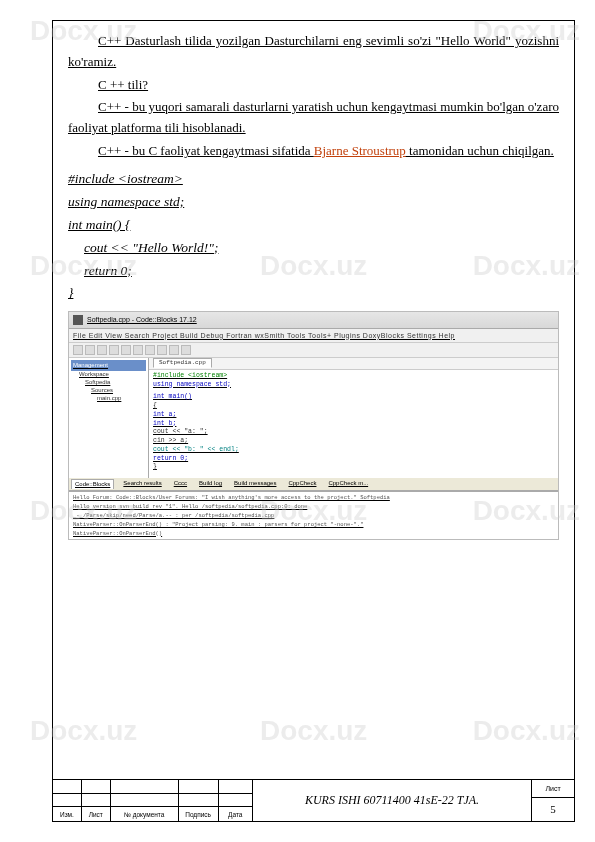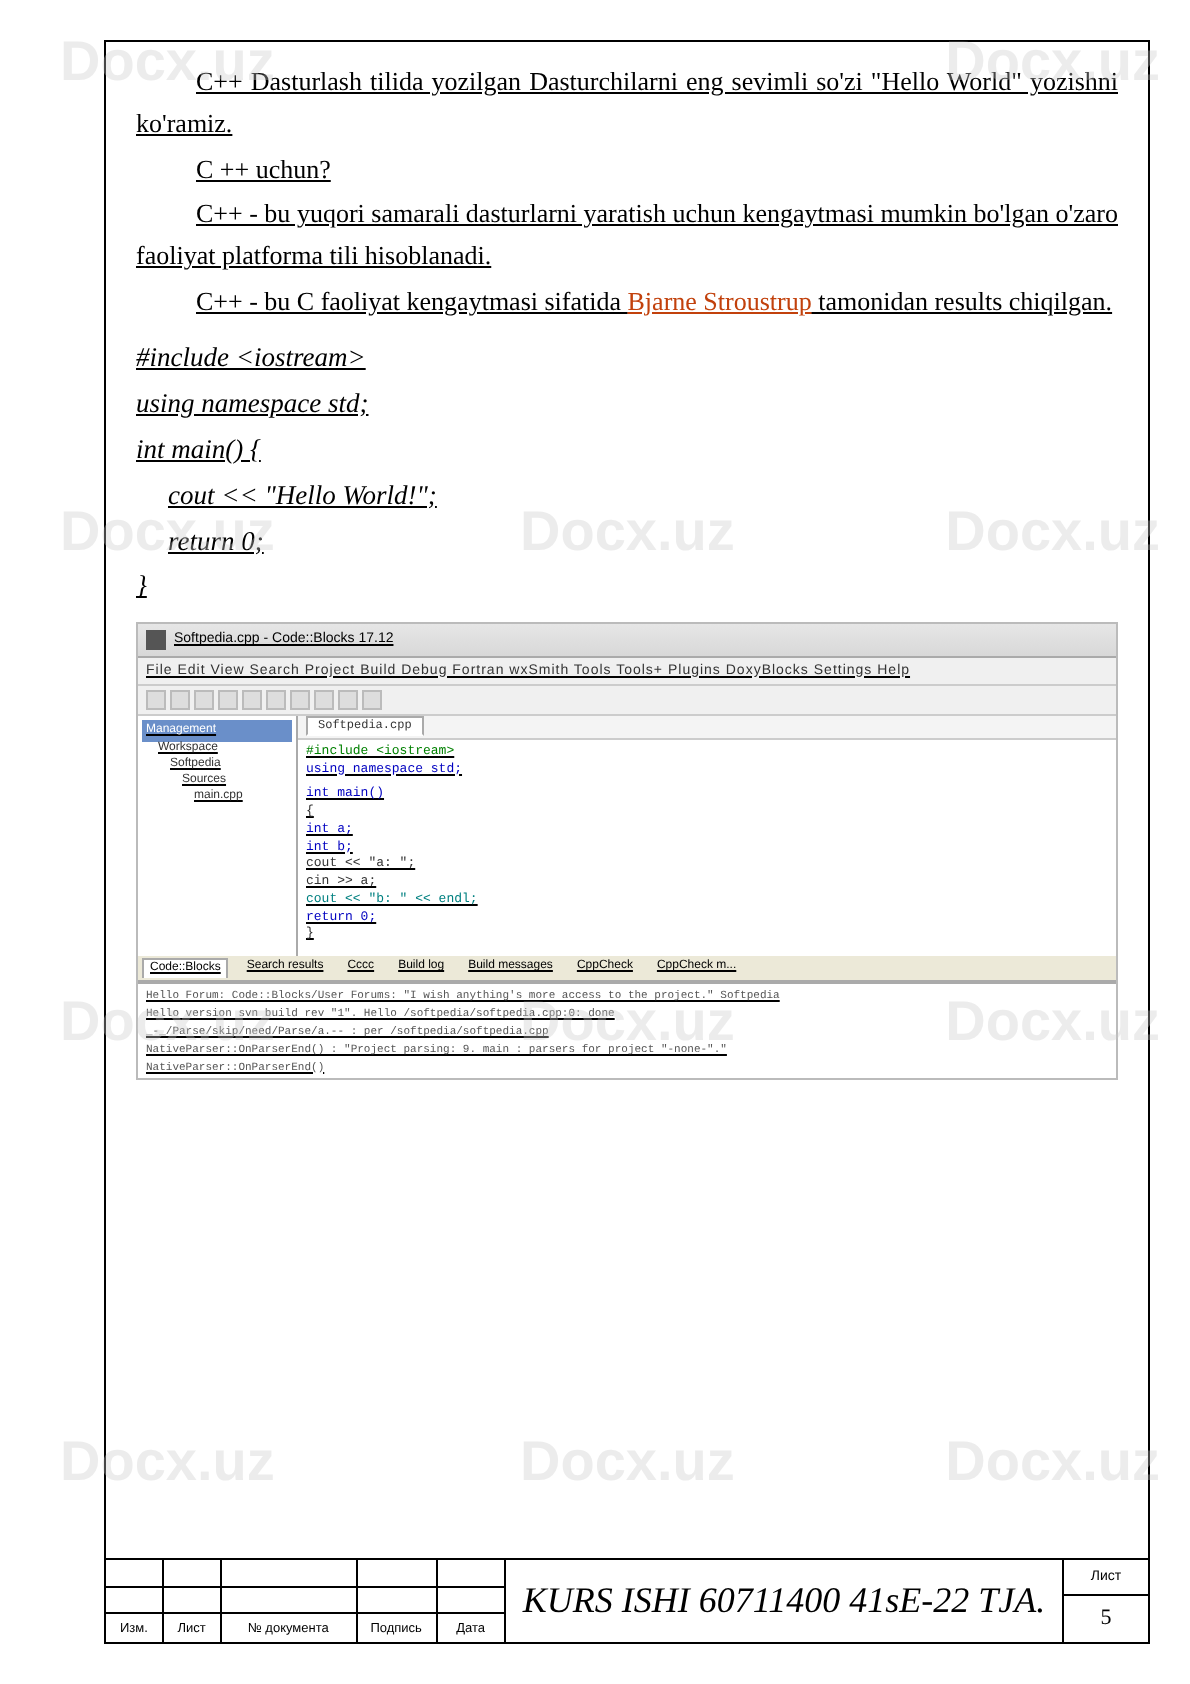--- a/index.html
+++ b/index.html
@@ -174,21 +174,21 @@
     justify-content: center;
     font-family: Arial, sans-serif;
   }
   .tb-row:last-child .tb-cell { border-bottom: none; }
   .tb-center {
     flex: 1;
     display: flex;
     align-items: center;
     justify-content: center;
     font-style: italic;
-    font-size: 18px;
+    font-size: 12px;
     font-weight: 500;
     border-right: 1.5px solid #000;
   }
   .tb-right {
     width: 42px;
     display: flex;
     flex-direction: column;
   }
   .tb-r-top {
     flex: 1;
@@ -219,24 +219,24 @@
 <div class="watermark wm7">Docx.uz</div>
 <div class="watermark wm8">Docx.uz</div>
 <div class="watermark wm9">Docx.uz</div>
 <div class="watermark wm10">Docx.uz</div>
 <div class="watermark wm11">Docx.uz</div>
 
 <div class="page-frame">
   <div class="content">
 
     <p class="para">C++ Dasturlash tilida yozilgan Dasturchilarni eng sevimli so'zi "Hello World" yozishni ko'ramiz.</p>
-    <p class="para">C ++ uchun?</p>
+    <p class="para">C ++ tili?</p>
     <p class="para">C++ - bu yuqori samarali dasturlarni yaratish uchun kengaytmasi mumkin bo'lgan o'zaro faoliyat platforma tili hisoblanadi.</p>
     <p class="para">
-      <span>C++ - bu C faoliyat kengaytmasi sifatida </span><a href="#" class="link">Bjarne Stroustrup</a><span> tamonidan results chiqilgan.</span>
+      <span>C++ - bu C faoliyat kengaytmasi sifatida </span><a href="#" class="link">Bjarne Stroustrup</a><span> tamonidan uchun chiqilgan.</span>
     </p>
 
     <div class="code-block">
       <span class="code-line">#include &lt;iostream&gt;</span>
       <span class="code-line">using namespace std;</span>
       <span class="code-line">int main() {</span>
       <span class="code-line code-indent">cout &lt;&lt; "Hello World!";</span>
       <span class="code-line code-indent">return 0;</span>
       <span class="code-line">}</span>
     </div>

